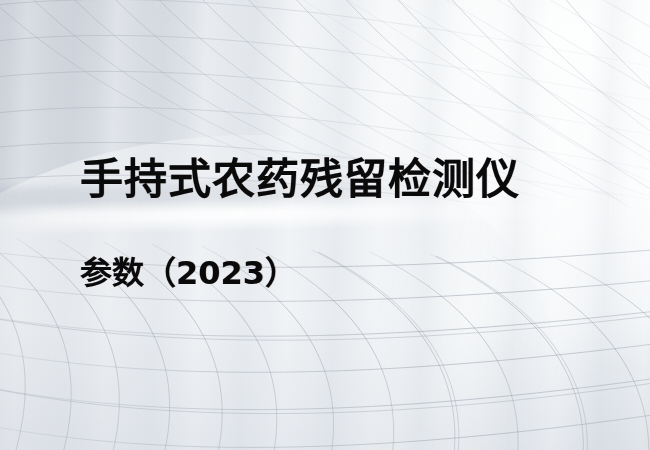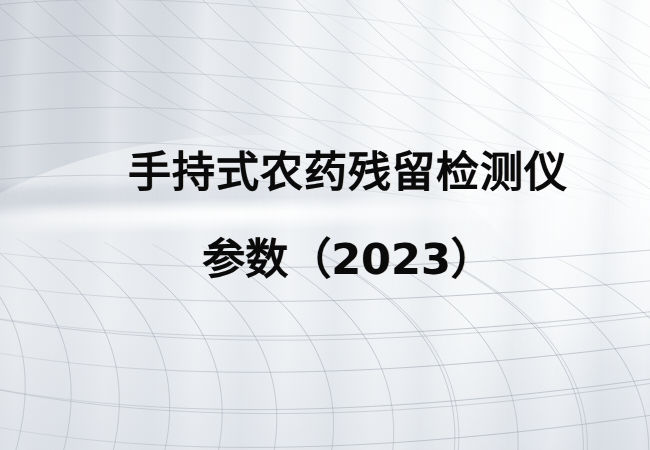--- a/index.html
+++ b/index.html
@@ -118,35 +118,34 @@
   
 
   .title-block {
     position: absolute;
     left: 68px;
     top: 126px;
     width: 560px;
   }
 
   .title-line {
-    margin: 5px;
+    margin: 12px;
     color: #0a0a0a;
     font-family: "DejaVu Sans", "Liberation Sans", sans-serif;
     font-weight: 700;
     font-size: 43px;
     line-height: 82px;
     letter-spacing: 1px;
     white-space: nowrap;
     text-shadow:
        0.6px 0 0 rgba(90,60,30,0.30),
       -0.5px 0 0 rgba(40,60,120,0.22);
-    text-align: center;
   }
   .title-line.line-2 {
-    font-size: 43px;
+    font-size: 32px;
     letter-spacing: 0px;
   }
 </style>
 </head>
 <body>
 
 <div class="slide">
 
   <div class="bg-base"></div>
   <div class="bg-bands"></div>

